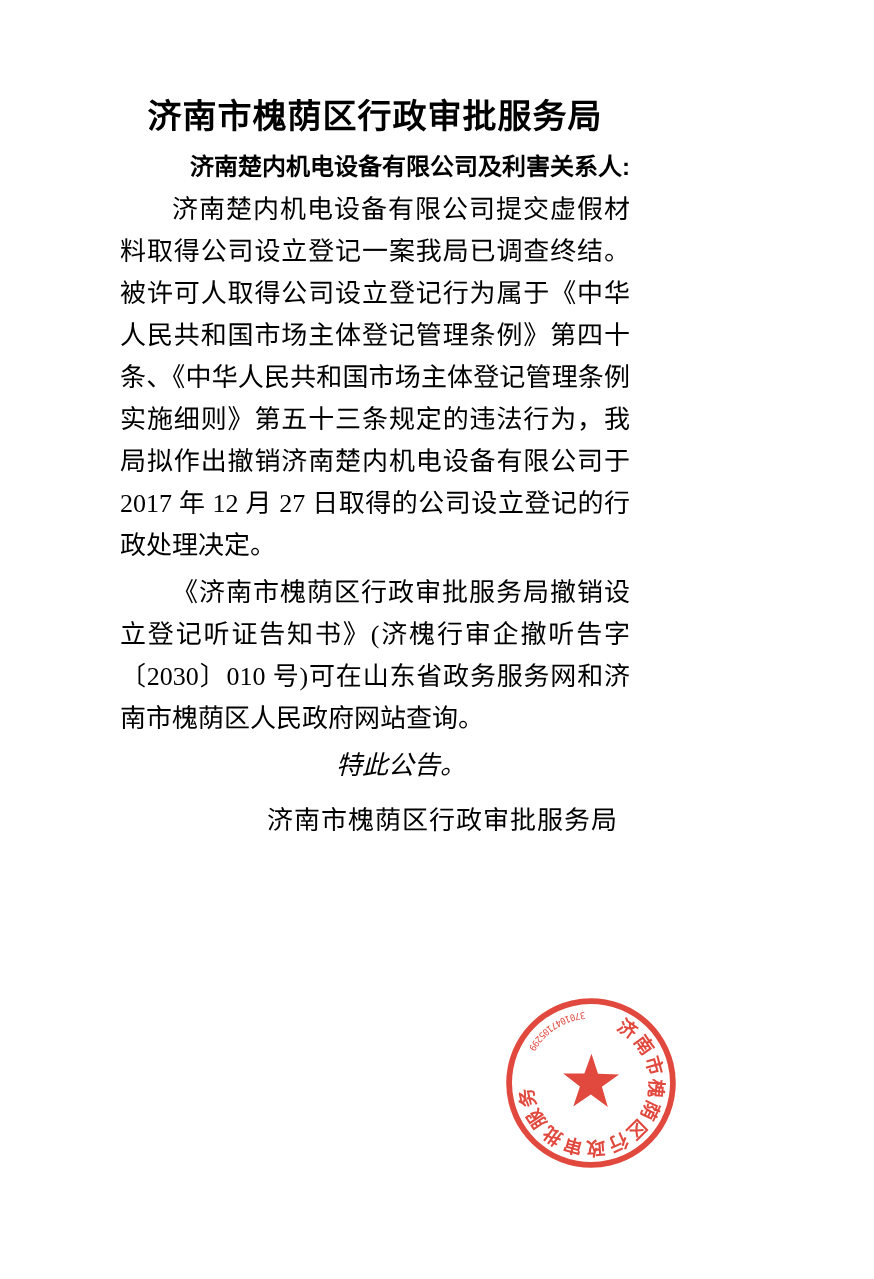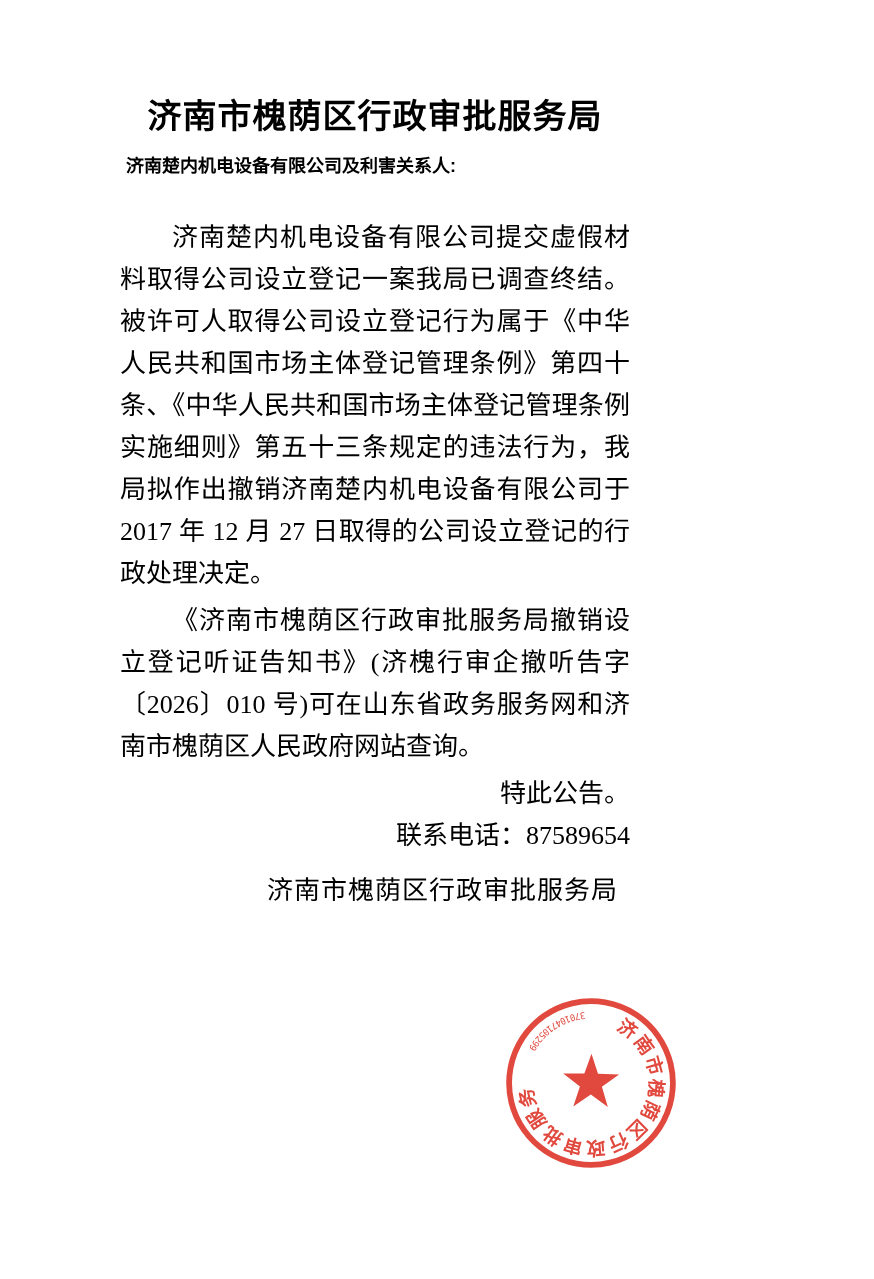--- a/index.html
+++ b/index.html
@@ -16,36 +16,37 @@
   }
   .doc-title {
     text-align: center;
     font-family: "Liberation Sans", "DejaVu Sans", sans-serif;
     font-weight: bold;
     font-size: 34px;
     line-height: 45px;
     letter-spacing: 1px;
   }
   .salutation {
-    margin: 13px 0 0 6px;
+    margin: 13px 0 0 0;
     font-family: "Liberation Sans", "DejaVu Sans", sans-serif;
     font-weight: bold;
-    font-size: 18px;
+    font-size: 24px;
     line-height: 29px;
+    text-align: right;
   }
-  .doc-body { margin-top: 36px; }
+  .doc-body { margin-top: 8px; }
   .body-para {
     margin: 0 0 5px 0;
     font-size: 26px;
     line-height: 42px;
     text-indent: 2em;
     text-align: justify;
     text-justify: inter-character;
   }
-  .single-line { text-align: right; margin-bottom: 0; }
+  .single-line { text-align: center; margin-bottom: 0; font-style: italic; }
   .signature-block {
     margin-top: 12px;
     font-size: 26px;
     text-align: right;
   }
   .agency-line { line-height: 44px; padding-right: 12px; letter-spacing: 1px; }
   .date-line   { line-height: 47px; padding-right: 62px; letter-spacing: 2px; }
   .seal {
     position: absolute;
     left: 502px;
@@ -72,23 +73,22 @@
 <div class="page">
 
   <div class="doc-title">
     <div>济南市槐荫区行政审批服务局</div>
   </div>
 
   <p class="salutation">济南楚内机电设备有限公司及利害关系人:</p>
 
   <div class="doc-body">
     <p class="body-para">济南楚内机电设备有限公司提交虚假材料取得公司设立登记一案我局已调查终结。被许可人取得公司设立登记行为属于《中华人民共和国市场主体登记管理条例》第四十条、《中华人民共和国市场主体登记管理条例实施细则》第五十三条规定的违法行为，我局拟作出撤销济南楚内机电设备有限公司于 2017 年 12 月 27 日取得的公司设立登记的行政处理决定。</p>
-    <p class="body-para">《济南市槐荫区行政审批服务局撤销设立登记听证告知书》(济槐行审企撤听告字〔2026〕010 号)可在山东省政务服务网和济南市槐荫区人民政府网站查询。</p>
+    <p class="body-para">《济南市槐荫区行政审批服务局撤销设立登记听证告知书》(济槐行审企撤听告字〔2030〕010 号)可在山东省政务服务网和济南市槐荫区人民政府网站查询。</p>
     <p class="body-para single-line">特此公告。</p>
-    <p class="body-para single-line"><span>联系电话：</span><span>87589654</span></p>
   </div>
 
   <div class="signature-block">
     <div class="agency-line">济南市槐荫区行政审批服务局</div>
   </div>
 
   <svg class="seal" viewBox="0 0 200 200" xmlns="http://www.w3.org/2000/svg">
     <g transform="rotate(145 100 100)" stroke="none">
       <circle cx="100" cy="100" r="92" fill="none" stroke="#dd2f23" stroke-width="6.5"></circle>
       <polygon fill="#dd2f23" points="100,67 107.6,89.5 131.4,89.8 112.4,104 119.4,126.7 100,113 80.6,126.7 87.6,104 68.6,89.8 92.4,89.5"></polygon>

